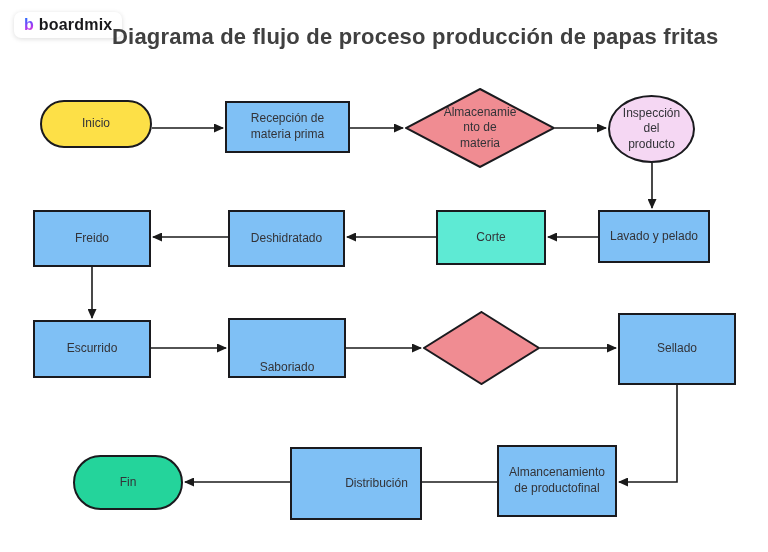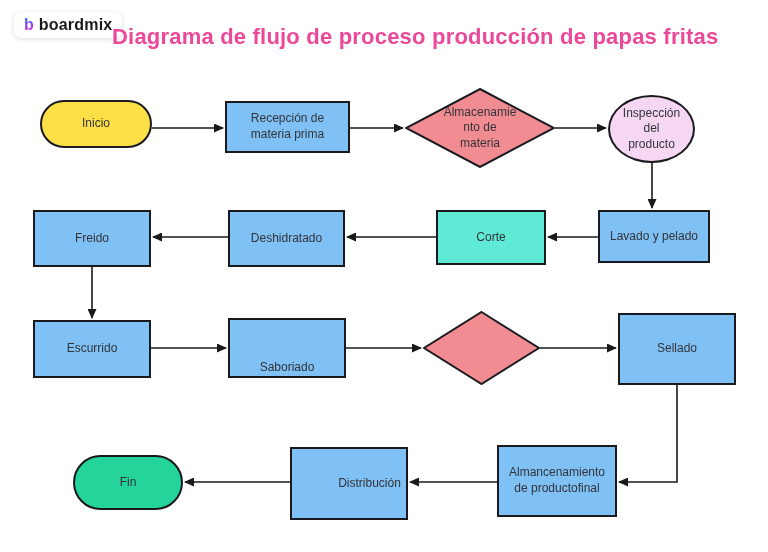--- a/index.html
+++ b/index.html
@@ -13,21 +13,21 @@
     position:relative;z-index:2;text-align:center;font-size:12px;line-height:1.3;
     white-space:pre-line;padding:0 4px;color:#333338;
   }
   .shape-rect{border:2px solid #1A1A1E;}
   .shape-stadium{border:2px solid #1A1A1E;border-radius:999px;}
   .shape-ellipse{border:2px solid #1A1A1E;border-radius:50%;}
   .shape-diamond{border:none;background:transparent !important;}
   .diamond-svg{position:absolute;left:0;top:0;z-index:1;}
   #page-title{
     position:absolute;left:112px;top:24px;width:650px;
-    font-size:22px;font-weight:700;color:#ec4899;letter-spacing:0.2px;
+    font-size:22px;font-weight:700;color:#404040;letter-spacing:0.2px;
   }
   #logo-badge{
     position:absolute;left:14px;top:12px;height:26px;padding:0 10px;
     background:#fff;border-radius:7px;box-shadow:0 1px 5px rgba(0,0,0,0.14);
     display:flex;align-items:center;gap:5px;
   }
   #logo-b{
     font-size:16px;font-weight:800;line-height:1;
     background:linear-gradient(160deg,#2E6BFF 10%,#9B3BF5 55%,#FF3EC9 95%);
     -webkit-background-clip:text;background-clip:text;color:transparent;
@@ -106,20 +106,20 @@
         <svg class="diamond-svg" width="117" height="74">
           <polygon points="58.5,1 116,37 58.5,73 1,37" fill="#F08C92" stroke="#1A1A1E" stroke-width="2" stroke-linejoin="miter"></polygon>
         </svg>
       </div>
       <div class="node shape-rect" style="left: 618px; top: 313px; width: 118px; height: 72px; background: rgb(127, 192, 245); border-color: rgb(26, 26, 30);">
         <div class="label">Sellado</div>
       </div>
       <div class="node shape-rect" style="left: 497px; top: 445px; width: 120px; height: 72px; background: rgb(127, 192, 245); border-color: rgb(26, 26, 30);">
         <div class="label">Almancenamiento de productofinal</div>
       </div>
-      <div class="node shape-rect" style="left: 290px; top: 447px; width: 118px; height: 73px; background: rgb(127, 192, 245); border-color: rgb(26, 26, 30); padding-left: 41px;">
+      <div class="node shape-rect" style="left: 290px; top: 447px; width: 132px; height: 73px; background: rgb(127, 192, 245); border-color: rgb(26, 26, 30); padding-left: 41px;">
         <div class="label">Distribución</div>
       </div>
       <div class="node shape-stadium" style="left: 73px; top: 455px; width: 110px; height: 55px; background: rgb(36, 212, 155); border-color: rgb(26, 26, 30);">
         <div class="label">Fin</div>
       </div>
     </div>
 </div>
 
 </body></html>

